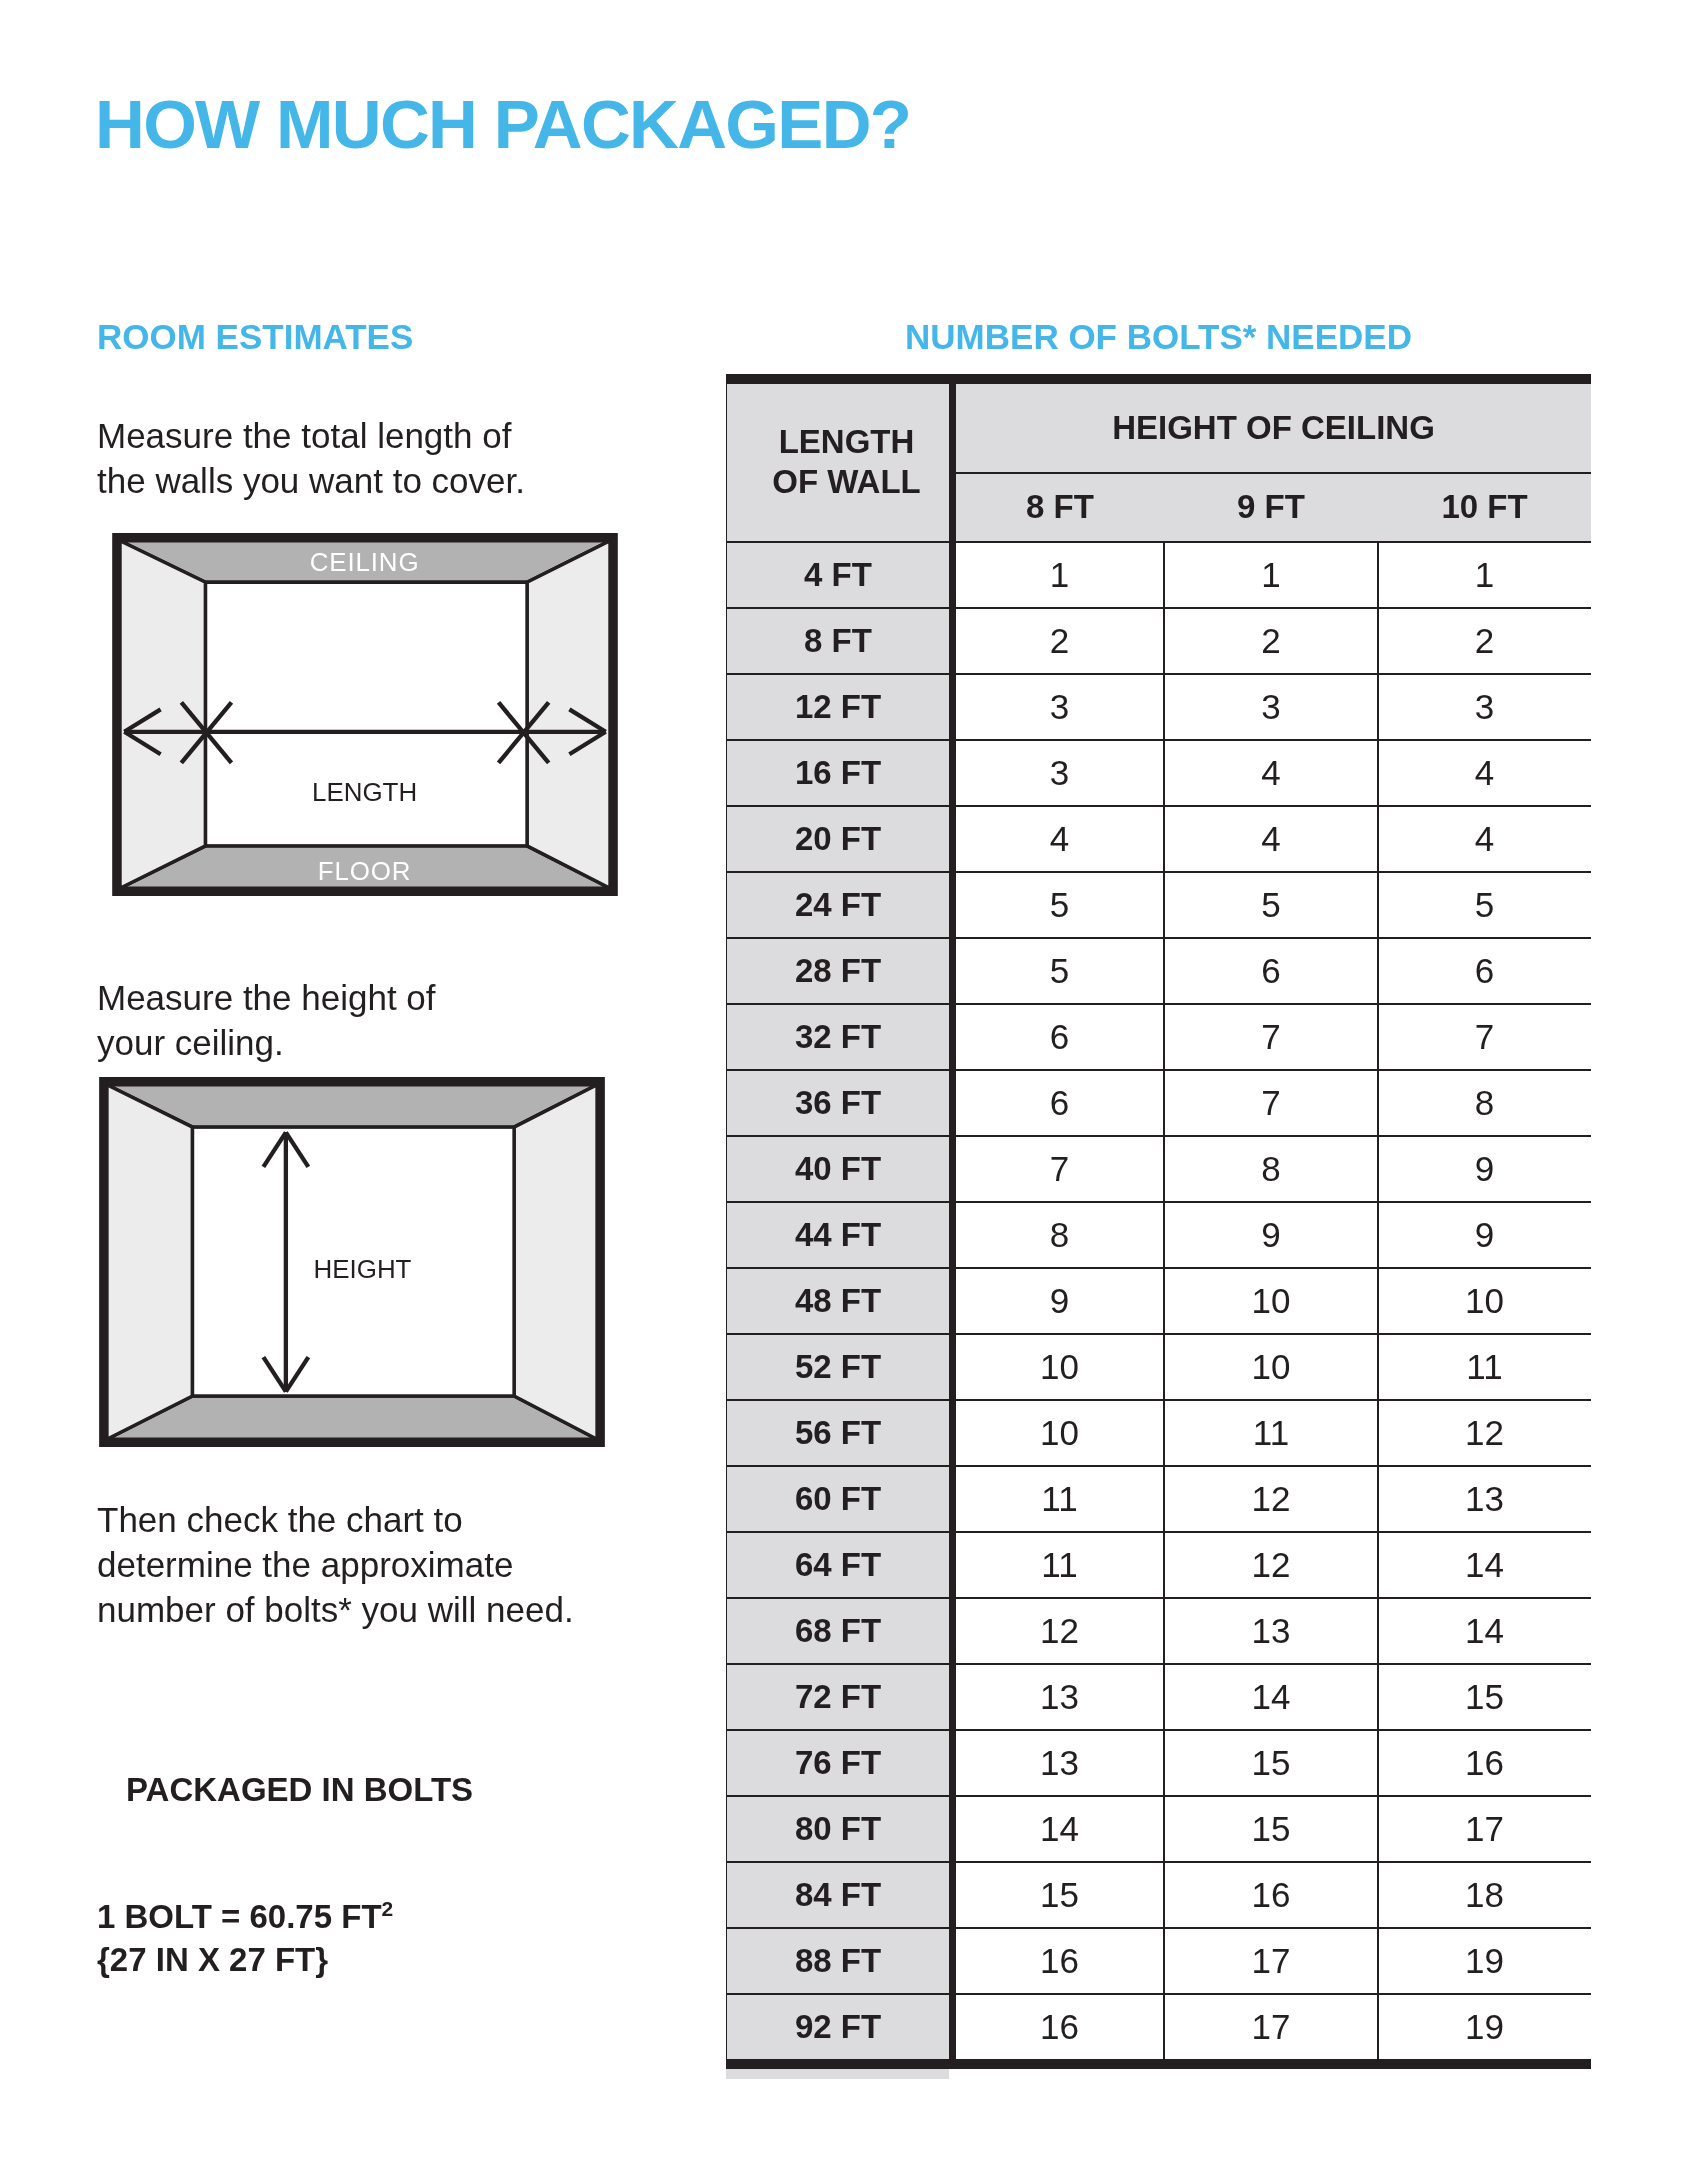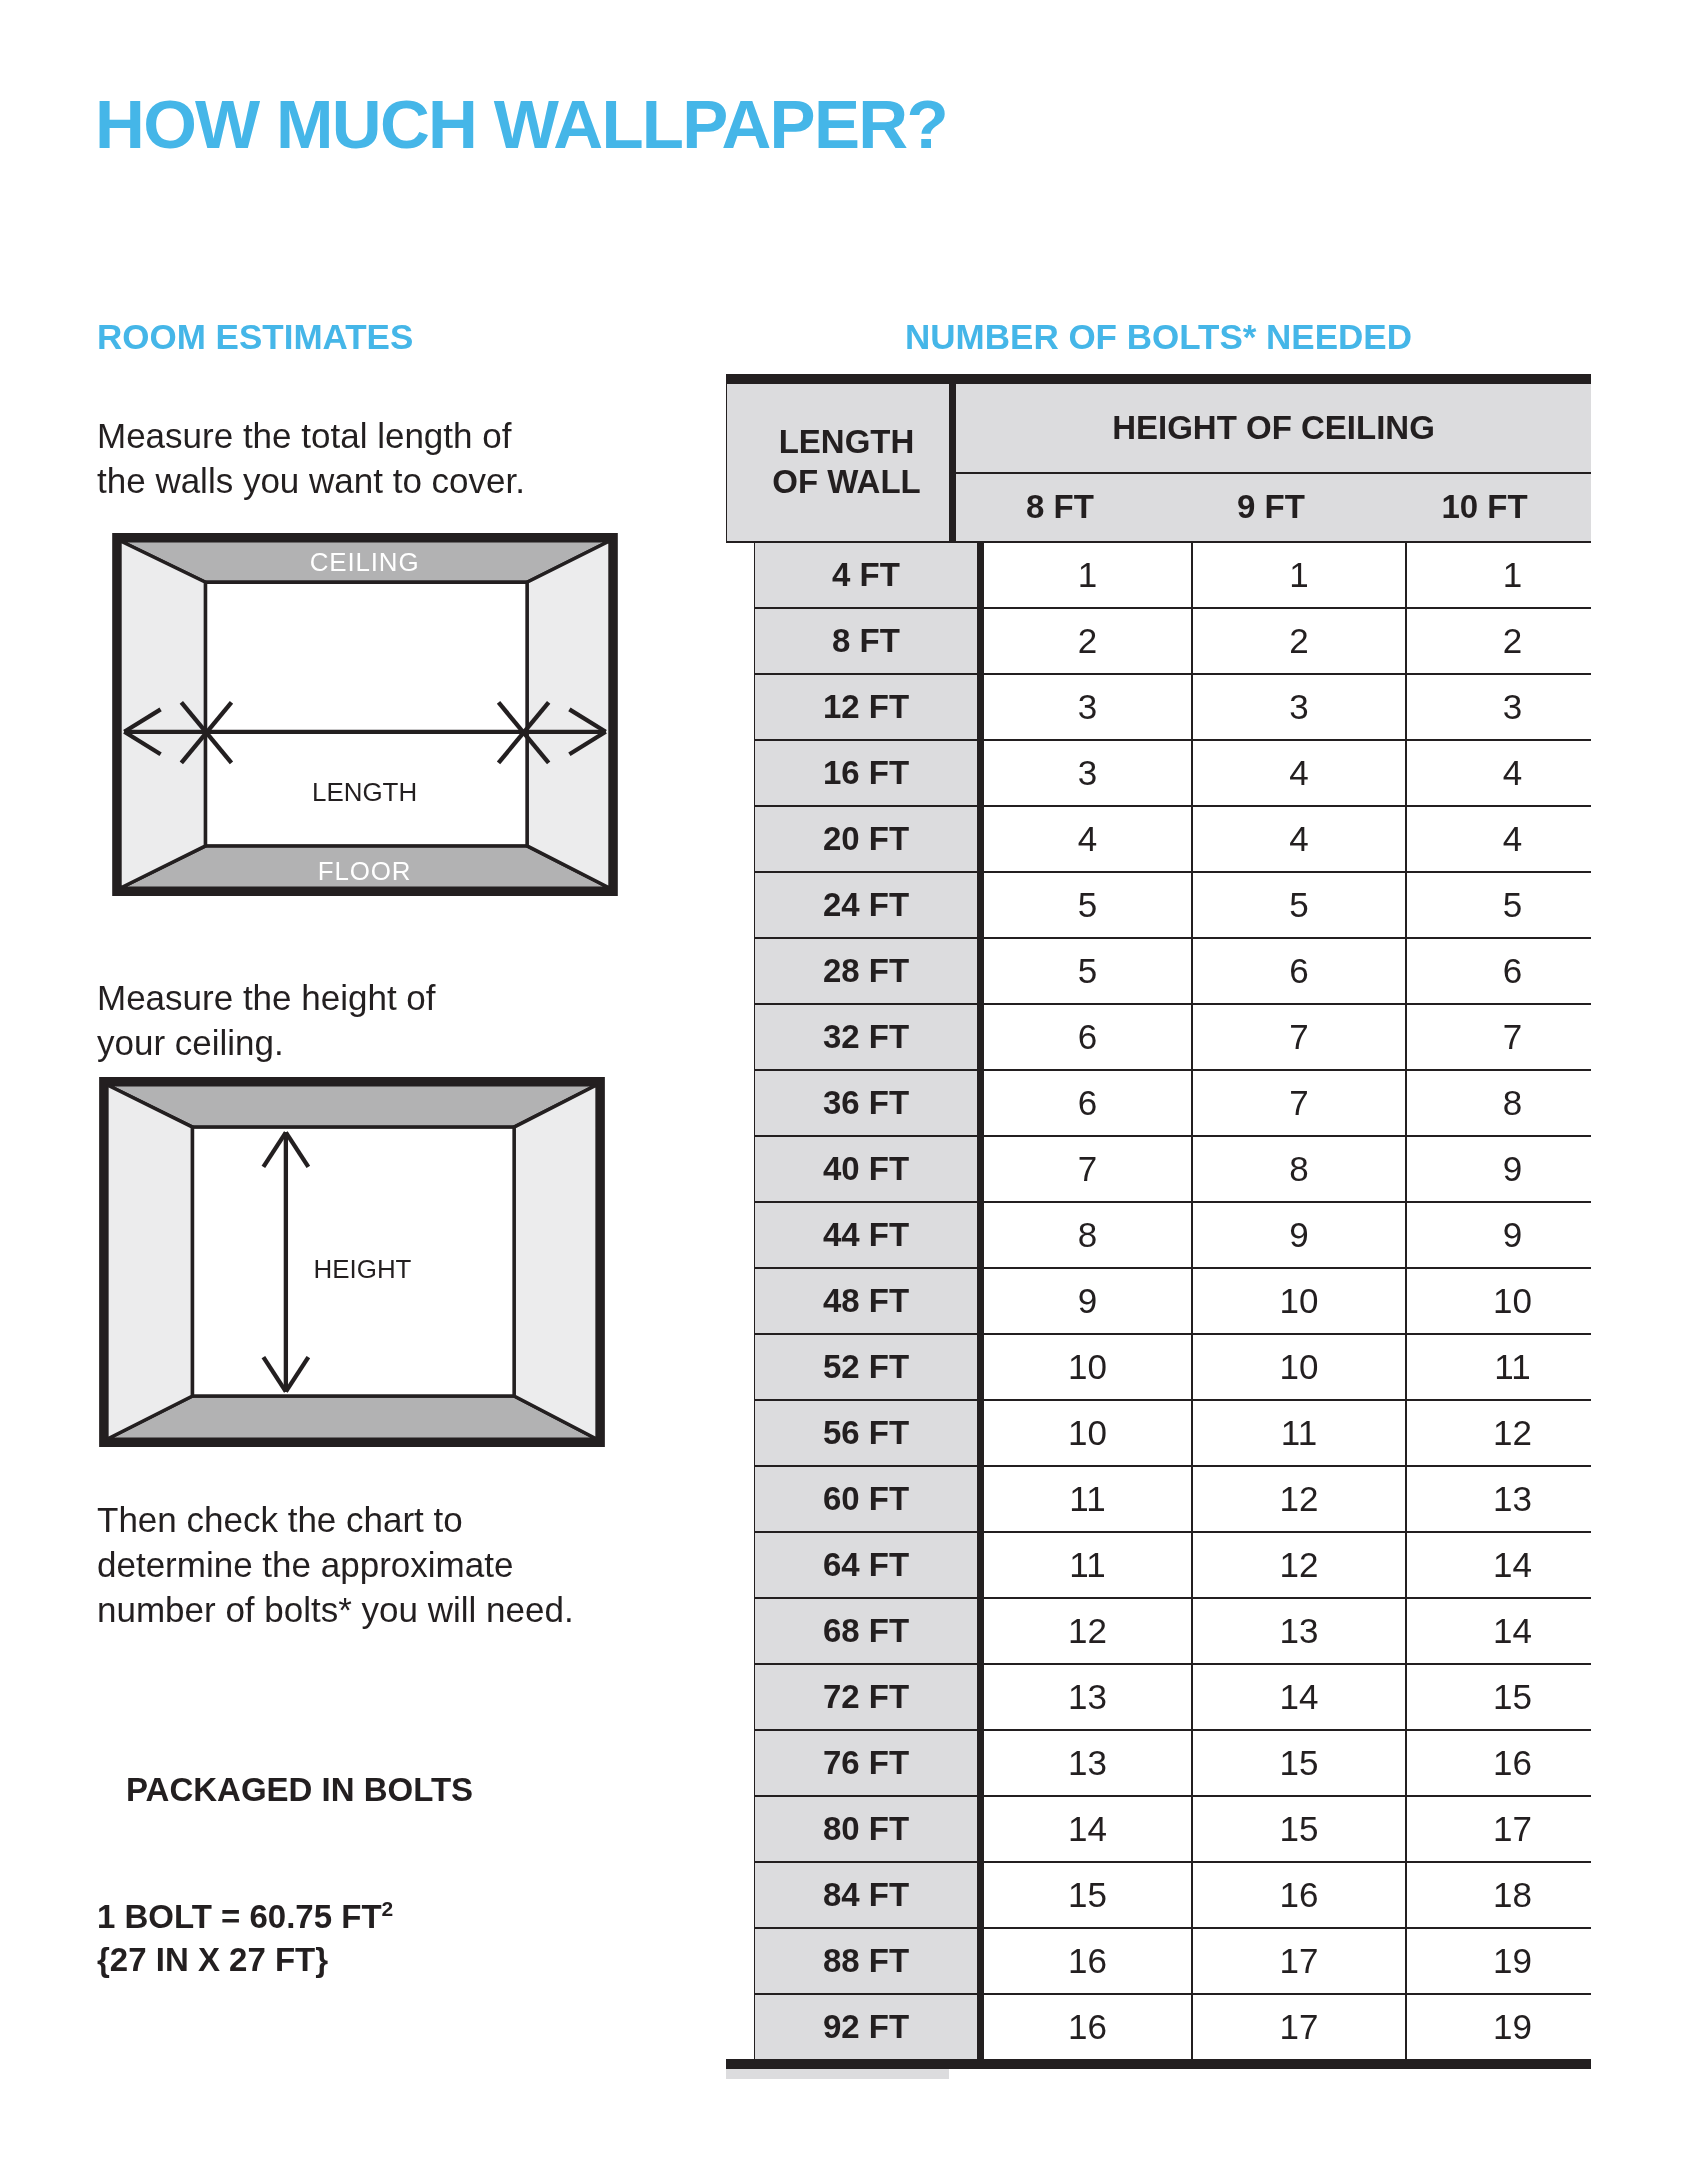--- a/index.html
+++ b/index.html
@@ -42,34 +42,34 @@
     display:flex;align-items:center;justify-content:center;text-align:center;
     font-size:33px;font-weight:700;line-height:40px;box-sizing:border-box;padding:0 26px;
   }
   .th-right{border-left:7px solid #231f20;box-sizing:border-box;background:#dcdcde;}
   .th-group{
     height:88px;border-bottom:2.6px solid #231f20;display:flex;align-items:center;
     justify-content:center;font-size:33px;font-weight:700;
   }
   .th-cols{display:grid;grid-template-columns:208px 214px 213px;height:67px;}
   .th-col{display:flex;align-items:center;justify-content:center;font-size:33px;font-weight:700;}
-  .trow{display:grid;grid-template-columns:223px 214px 214px 213px;border-bottom:2.6px solid #231f20;margin-left:28px;}
+  .trow{display:grid;grid-template-columns:223px 214px 214px 213px;border-bottom:2.6px solid #231f20;}
   .trow:last-child{border-bottom:none;}
   .cell{height:64px;display:flex;align-items:center;justify-content:center;box-sizing:border-box;}
   .label-cell{background:#dcdcde;border-left:1.7px solid #231f20;font-size:33px;font-weight:700;}
   .data-cell{font-size:35px;border-left:2.6px solid #231f20;background:#ffffff;}
   .data-cell.first{border-left:7px solid #231f20;}
   .bottombar{width:865px;height:10.4px;background:#231f20;}
   .bottomstub{width:223px;height:10.4px;background:#dcdcde;}
   svg text{font-family:"Liberation Sans","DejaVu Sans",sans-serif;}
 </style>
 </head>
 <body>
 
-<div id="page-title" class="abs">HOW MUCH WALLPAPER?</div>
+<div id="page-title" class="abs">HOW MUCH PACKAGED?</div>
 
 <div id="room-estimates-heading" class="abs section-heading">ROOM ESTIMATES</div>
 <div id="bolts-needed-heading" class="abs section-heading">NUMBER OF BOLTS* NEEDED</div>
 
 <div id="instruction-length" class="abs para">Measure the total length of
 the walls you want to cover.</div>
 
 <div id="room-diagram-length" class="abs diagram">
   <svg width="506" height="363" viewBox="0 0 585 420">
     <polygon points="9,9 576,9 480,57 108,57" fill="#b2b2b3" stroke="#231f20" stroke-width="4"></polygon>

